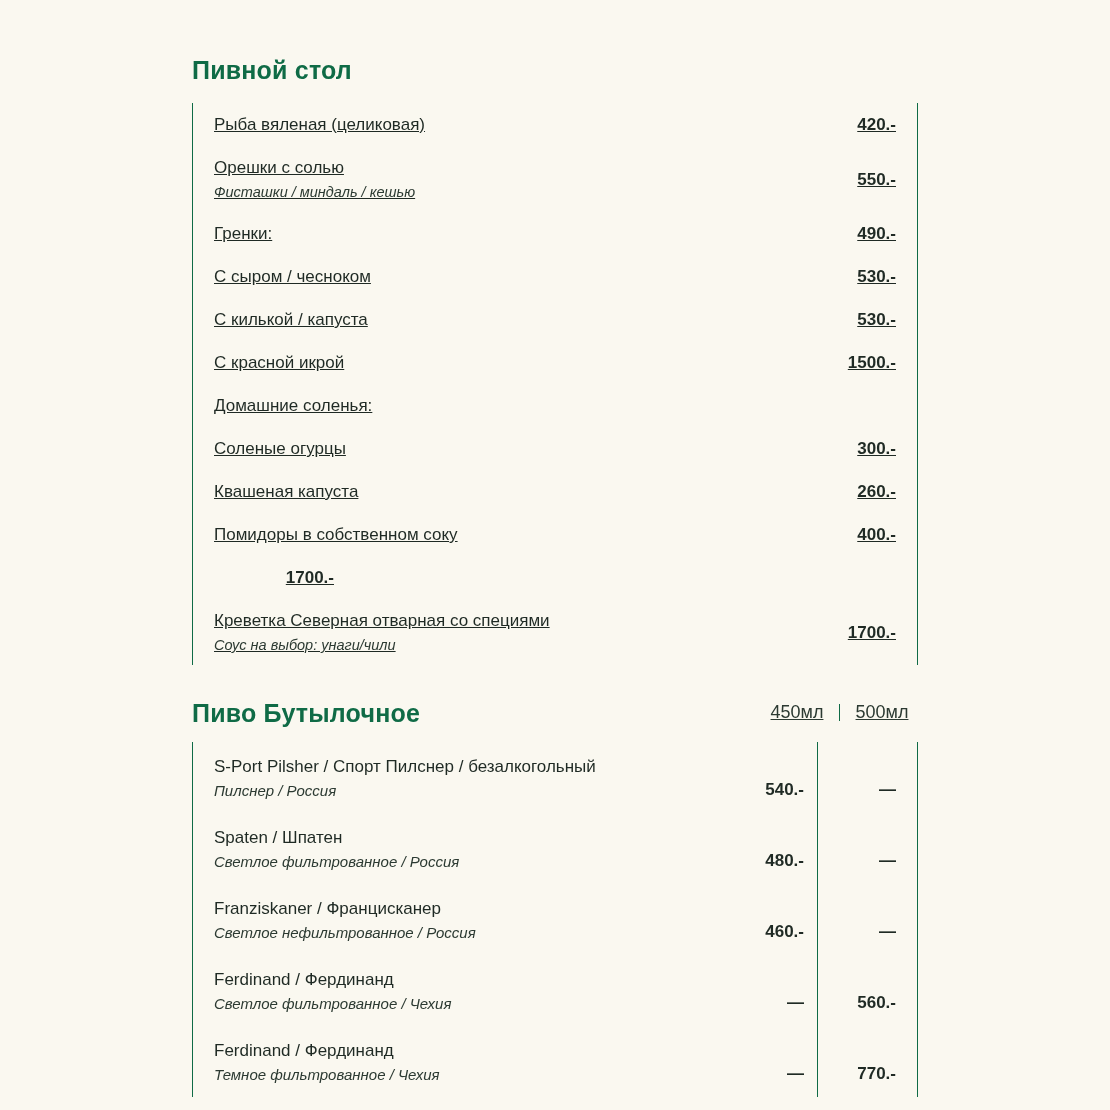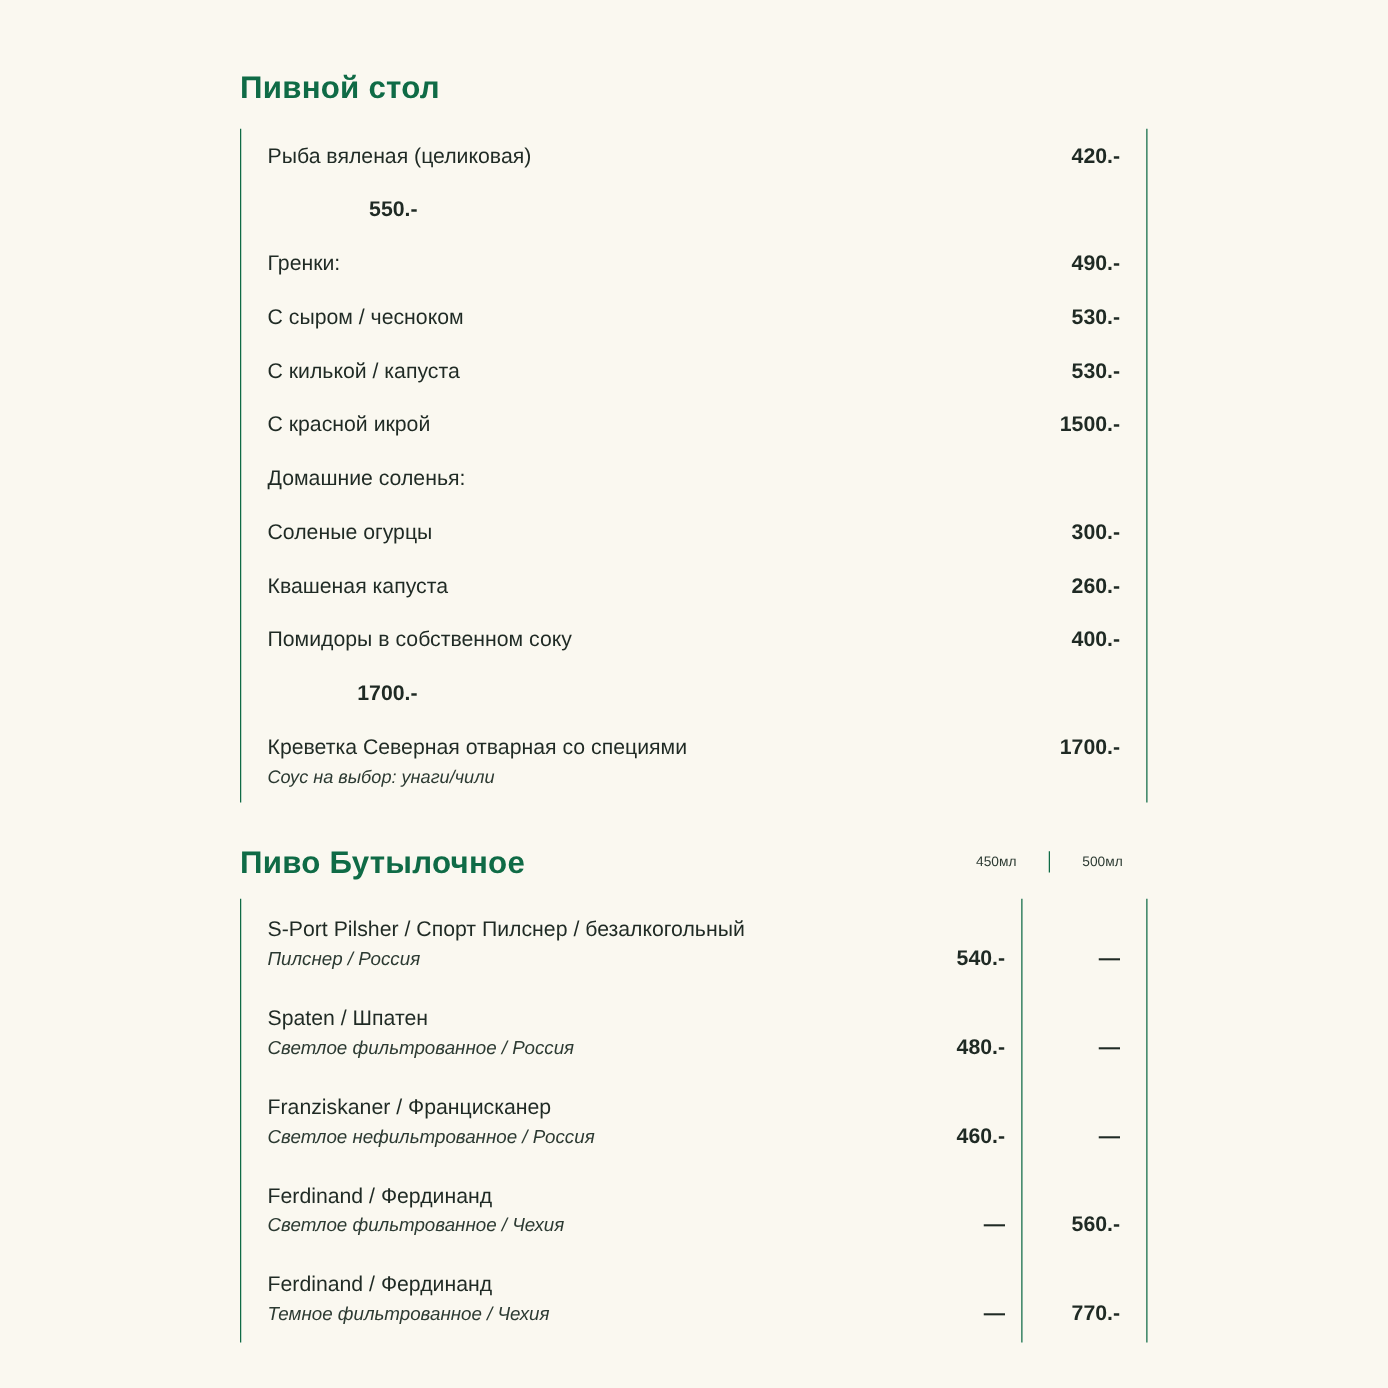--- a/index.html
+++ b/index.html
@@ -49,22 +49,23 @@
 
   .rows {
     padding: 0;
     margin: 0;
     list-style: none;
   }
 
   
   .snack-row {
     display: flex;
-    align-items: flex-start;
+    align-items: center;
     padding: 11px 0 10px 22px;
+    text-decoration: underline;
   }
   .snack-row .name {
     flex: 1 1 auto;
     font-size: 17px;
     line-height: 22px;
     color: #1f2a24;
   }
   .snack-row .desc {
     display: block;
     font-size: 14.5px;
@@ -90,23 +91,24 @@
     align-items: center;
     margin: 34px 0 14px 0;
   }
   .beer-header .section-title {
     margin: 0;
     flex: 1 1 auto;
   }
   .vol-labels {
     display: flex;
     align-items: center;
-    font-size: 11px;
+    font-size: 18px;
     color: #2c3a32;
     padding-bottom: 2px;
+    text-decoration: underline;
   }
   .vol-labels .vol {
     width: 72px;
     text-align: center;
   }
   .vol-labels .vol-sep {
     width: 1px;
     height: 17px;
     background: #0f6b46;
     margin: 0 6px;
@@ -154,20 +156,24 @@
     <div class="rule-left"></div>
     <div class="rule-right"></div>
     <ul class="rows">
 
       <li class="snack-row">
         <div class="name">Рыба вяленая (целиковая)</div>
         <div class="price">420.-</div>
       </li>
 
       <li class="snack-row">
+        <div class="name">
+          <span>Орешки с солью</span>
+          <span class="desc">Фисташки / миндаль / кешью</span>
+        </div>
         <div class="price">550.-</div>
       </li>
 
       <li class="snack-row">
         <div class="name">Гренки:</div>
         <div class="price">490.-</div>
       </li>
 
       <li class="snack-row">
         <div class="name">С сыром / чесноком</div>

